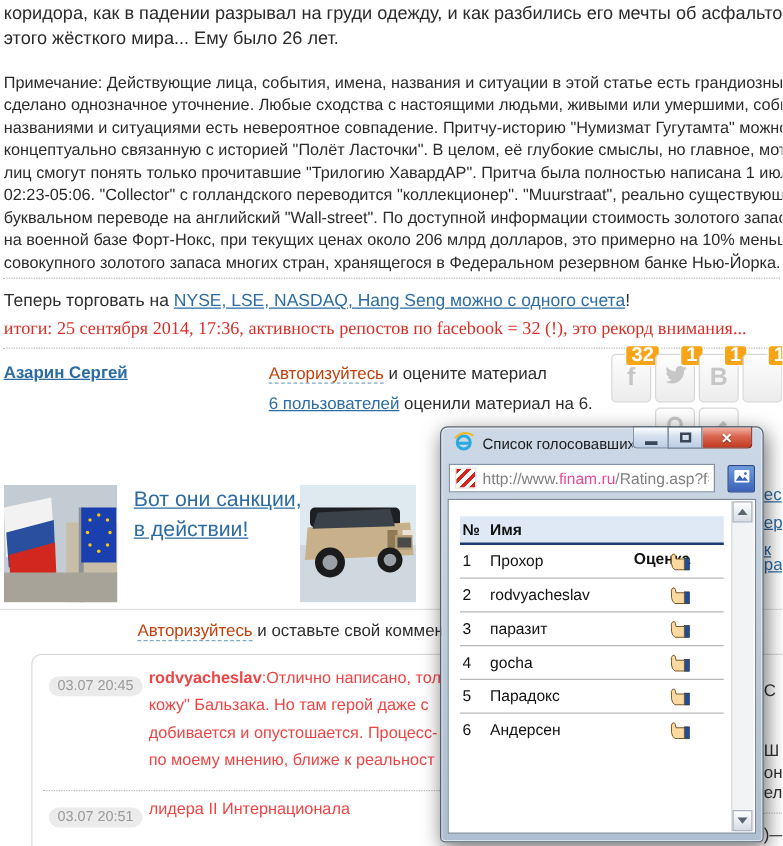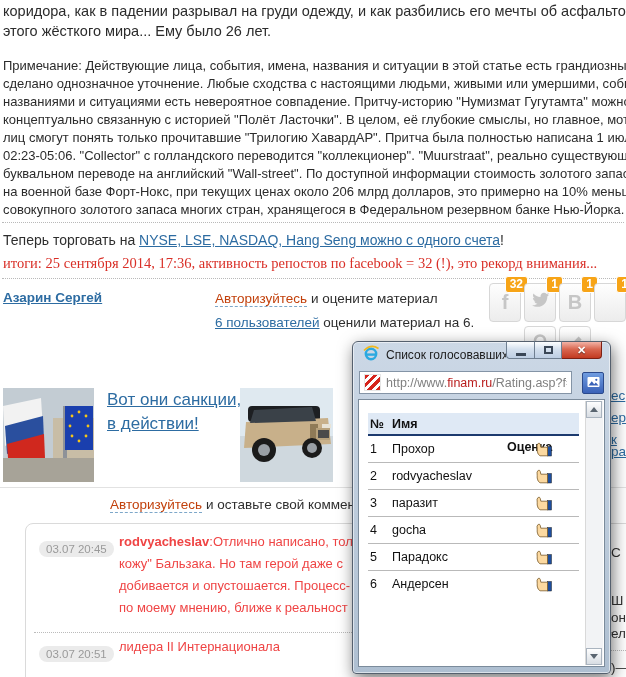--- a/index.html
+++ b/index.html
@@ -17,21 +17,21 @@
   a.lnk-dot{color:#c2410c;text-decoration:none;border-bottom:1px dashed #7da7c9;cursor:pointer;}
   #results{position:absolute;left:3px;top:255px;font-family:"Liberation Serif",serif;
            font-size:14.5px;color:#d92f27;white-space:nowrap;}
   
   #author{position:absolute;left:3px;top:290px;font-size:13.5px;font-weight:bold;}
   #rate-block{position:absolute;left:215px;top:287px;font-size:13.5px;line-height:24px;white-space:nowrap;}
   
   .sbtn{position:absolute;width:30px;height:37px;background:linear-gradient(#fefefe,#ececec);
         border:1px solid #d7d7d7;border-radius:4px;display:flex;align-items:center;justify-content:center;
         color:#c6c6c6;font-weight:bold;font-size:20px;cursor:pointer;}
-  .badge{position:absolute;top:-8px;right:-8px;background:#f7a417;color:#fff;font-size:12px;font-weight:bold;
+  .badge{position:absolute;top:-8px;right:-8px;background:#f7a417;color:#fff;font-size:16px;font-weight:bold;
          padding:1px 4px;border-radius:3px;border:1px solid #fff;line-height:13px;}
   
   #flags-img{position:absolute;left:3px;top:388px;width:91px;height:94px;overflow:hidden;cursor:pointer;}
   #car-img{position:absolute;left:240px;top:388px;width:93px;height:94px;overflow:hidden;cursor:pointer;}
   #sanctions-link{position:absolute;left:107px;top:388px;width:135px;font-size:17px;line-height:24px;}
   #hline{position:absolute;left:0;top:487px;width:626px;border-top:1px solid #e2e2e2;}
   #comment-login{position:absolute;left:110px;top:497px;font-size:13.5px;white-space:nowrap;}
   
   #comments-box{position:absolute;left:25px;top:523px;width:660px;height:200px;
                 border:1px solid #dadada;border-radius:8px;background:#fff;}
@@ -60,21 +60,21 @@
             border-top:1px solid #55606e;border-radius:0 0 4px 0;color:#fff;font-size:11px;font-weight:bold;
             text-shadow:0 1px 1px rgba(0,0,0,.5);border-left:none;}
   .glyph-min{width:10px;height:3px;background:#3a4757;margin-top:8px;}
   .glyph-max{width:9px;height:8px;border:2px solid #3a4757;box-sizing:border-box;}
   #addr{position:absolute;left:0;top:26px;right:0;height:30px;}
   #addr-field{position:absolute;left:6px;top:3px;width:213px;height:23px;background:#fff;
               border:1px solid #8494a6;display:flex;align-items:center;padding:0 4px;box-sizing:border-box;cursor:text;}
   #favicon{width:15px;height:15px;flex:0 0 15px;margin-right:5px;
            background:repeating-linear-gradient(135deg,#d6251d 0 3px,#fff 3px 6px);border:1px solid #e6e6e6;}
   #urltext{font-size:12.5px;color:#808080;white-space:nowrap;overflow:hidden;}
-  #urltext .dom{color:#b91c1c;}
+  #urltext .dom{color:#ec4899;}
   #pagebtn{position:absolute;right:6px;top:4px;width:22px;height:22px;border-radius:2px;cursor:pointer;
            background:linear-gradient(#6f9ce0,#3a62b8);border:1px solid #2b4a8c;box-sizing:border-box;
            display:flex;align-items:center;justify-content:center;}
   #pcontent{position:absolute;left:5px;right:5px;top:57px;bottom:6px;background:#fff;border:1px solid #7b8b9b;}
   #vtable{position:absolute;left:9px;top:13px;right:25px;font-size:12.5px;color:#111;}
   .vhead{display:flex;align-items:center;height:21px;background:#dfe9f5;font-weight:bold;
          border-bottom:2px solid #1c3a6e;}
   .vrow{display:flex;align-items:center;height:26px;border-bottom:1px solid #b9b9b9;}
   .vrow.last{border-bottom:none;}
   .c-num{flex:0 0 22px;padding-left:2px;}

